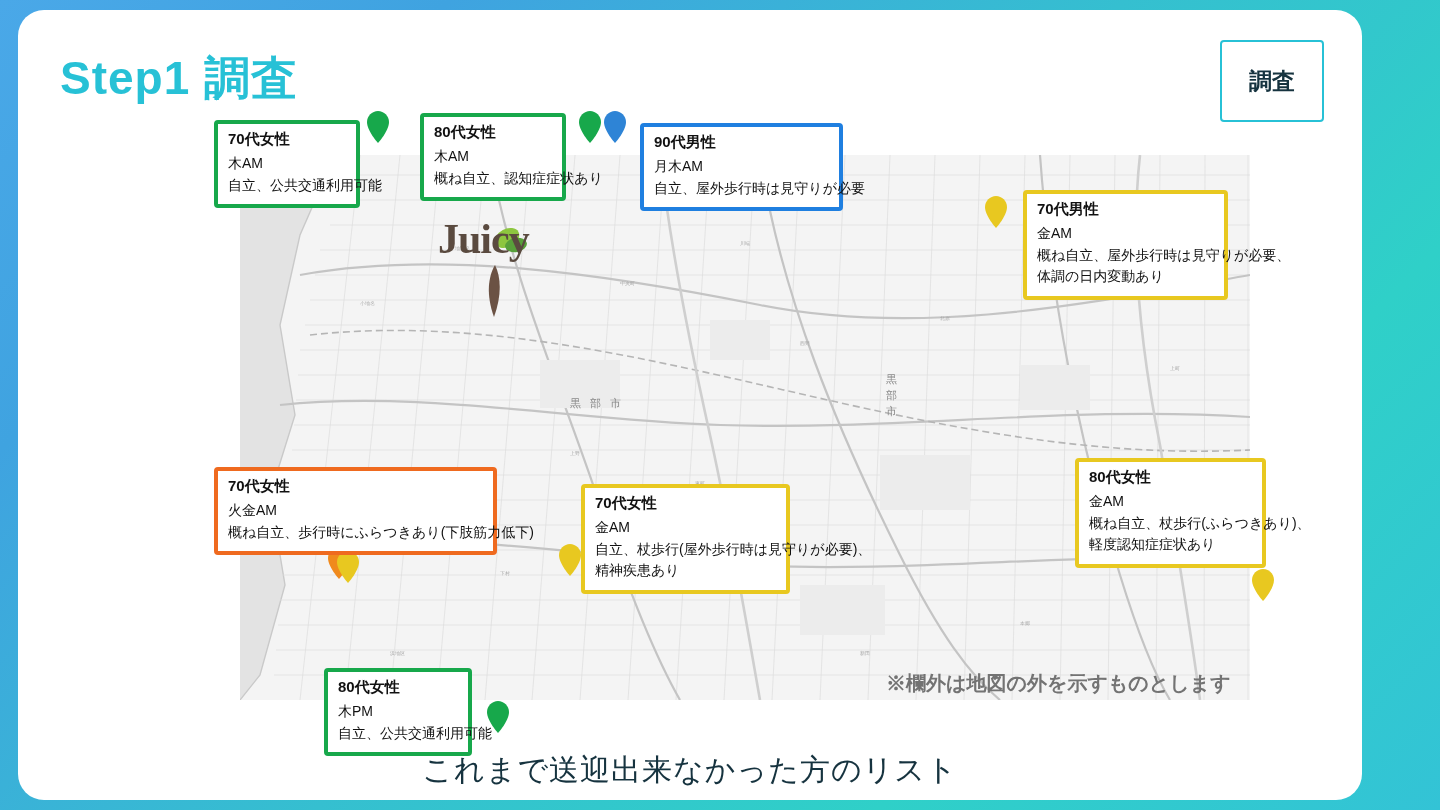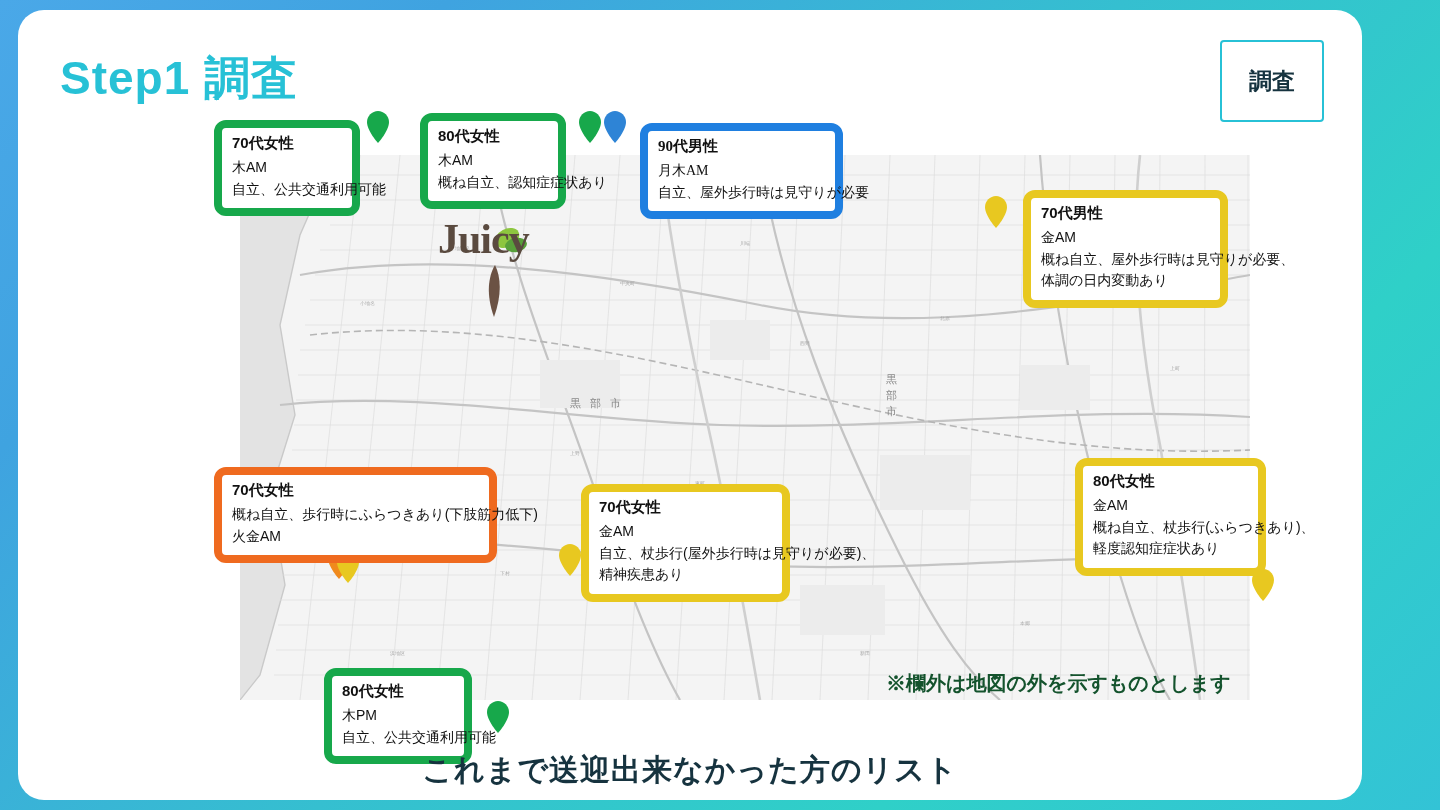--- a/index.html
+++ b/index.html
@@ -64,60 +64,60 @@
     overflow: hidden;
   }
   .map svg { display:block; }
 
   .map-note {
     position: absolute;
     left: 868px;
     top: 660px;
     font-size: 20px;
     font-weight: bold;
-    color: #14532d;
+    color: #737373;
     white-space: nowrap;
   }
 
   .footer {
     position: absolute;
     left: 0;
     right: 0;
     top: 740px;
     text-align: center;
     font-size: 30px;
-    font-weight: bold;
+    font-weight: normal;
     color: #16333f;
     letter-spacing: 1px;
   }
 
   
   .card {
     position: absolute;
     background: #ffffff;
-    border: 8px solid #0369a1;
-    border-radius: 12px;
+    border: 4px solid #0369a1;
+    border-radius: 4px;
     padding: 6px 10px 8px 10px;
     box-sizing: border-box;
   }
   .card .hdr {
     font-size: 15px;
     font-weight: bold;
     color: #111111;
     margin-bottom: 5px;
     line-height: 1.2;
   }
   .card .line {
     font-size: 14px;
     color: #111111;
     line-height: 1.55;
     white-space: nowrap;
   }
   .card.green  { border-color: #17a84b; }
-  .card.blue   { border-color: #1f7fe0; font-family: Liberation Serif, serif; }
+  .card.blue   { border-color: #1f7fe0; }
   .card.yellow { border-color: #e8c820; }
   .card.orange { border-color: #ef6a1f; }
 
   
   .pin {
     position: absolute;
     width: 24px;
     height: 34px;
   }
   .pin svg { display: block; }
@@ -294,22 +294,22 @@
 
   <div class="card yellow" style="left:1005px; top:180px; width:205px;">
     <div class="hdr">70代男性</div>
     <div class="line">金AM</div>
     <div class="line">概ね自立、屋外歩行時は見守りが必要、</div>
     <div class="line">体調の日内変動あり</div>
   </div>
 
   <div class="card orange" style="left:196px; top:457px; width:283px;">
     <div class="hdr">70代女性</div>
+    <div class="line">火金AM</div>
     <div class="line">概ね自立、歩行時にふらつきあり(下肢筋力低下)</div>
-    <div class="line">火金AM</div>
   </div>
 
   <div class="card yellow" style="left:563px; top:474px; width:209px;">
     <div class="hdr">70代女性</div>
     <div class="line">金AM</div>
     <div class="line">自立、杖歩行(屋外歩行時は見守りが必要)、</div>
     <div class="line">精神疾患あり</div>
   </div>
 
   <div class="card yellow" style="left:1057px; top:448px; width:191px;">

